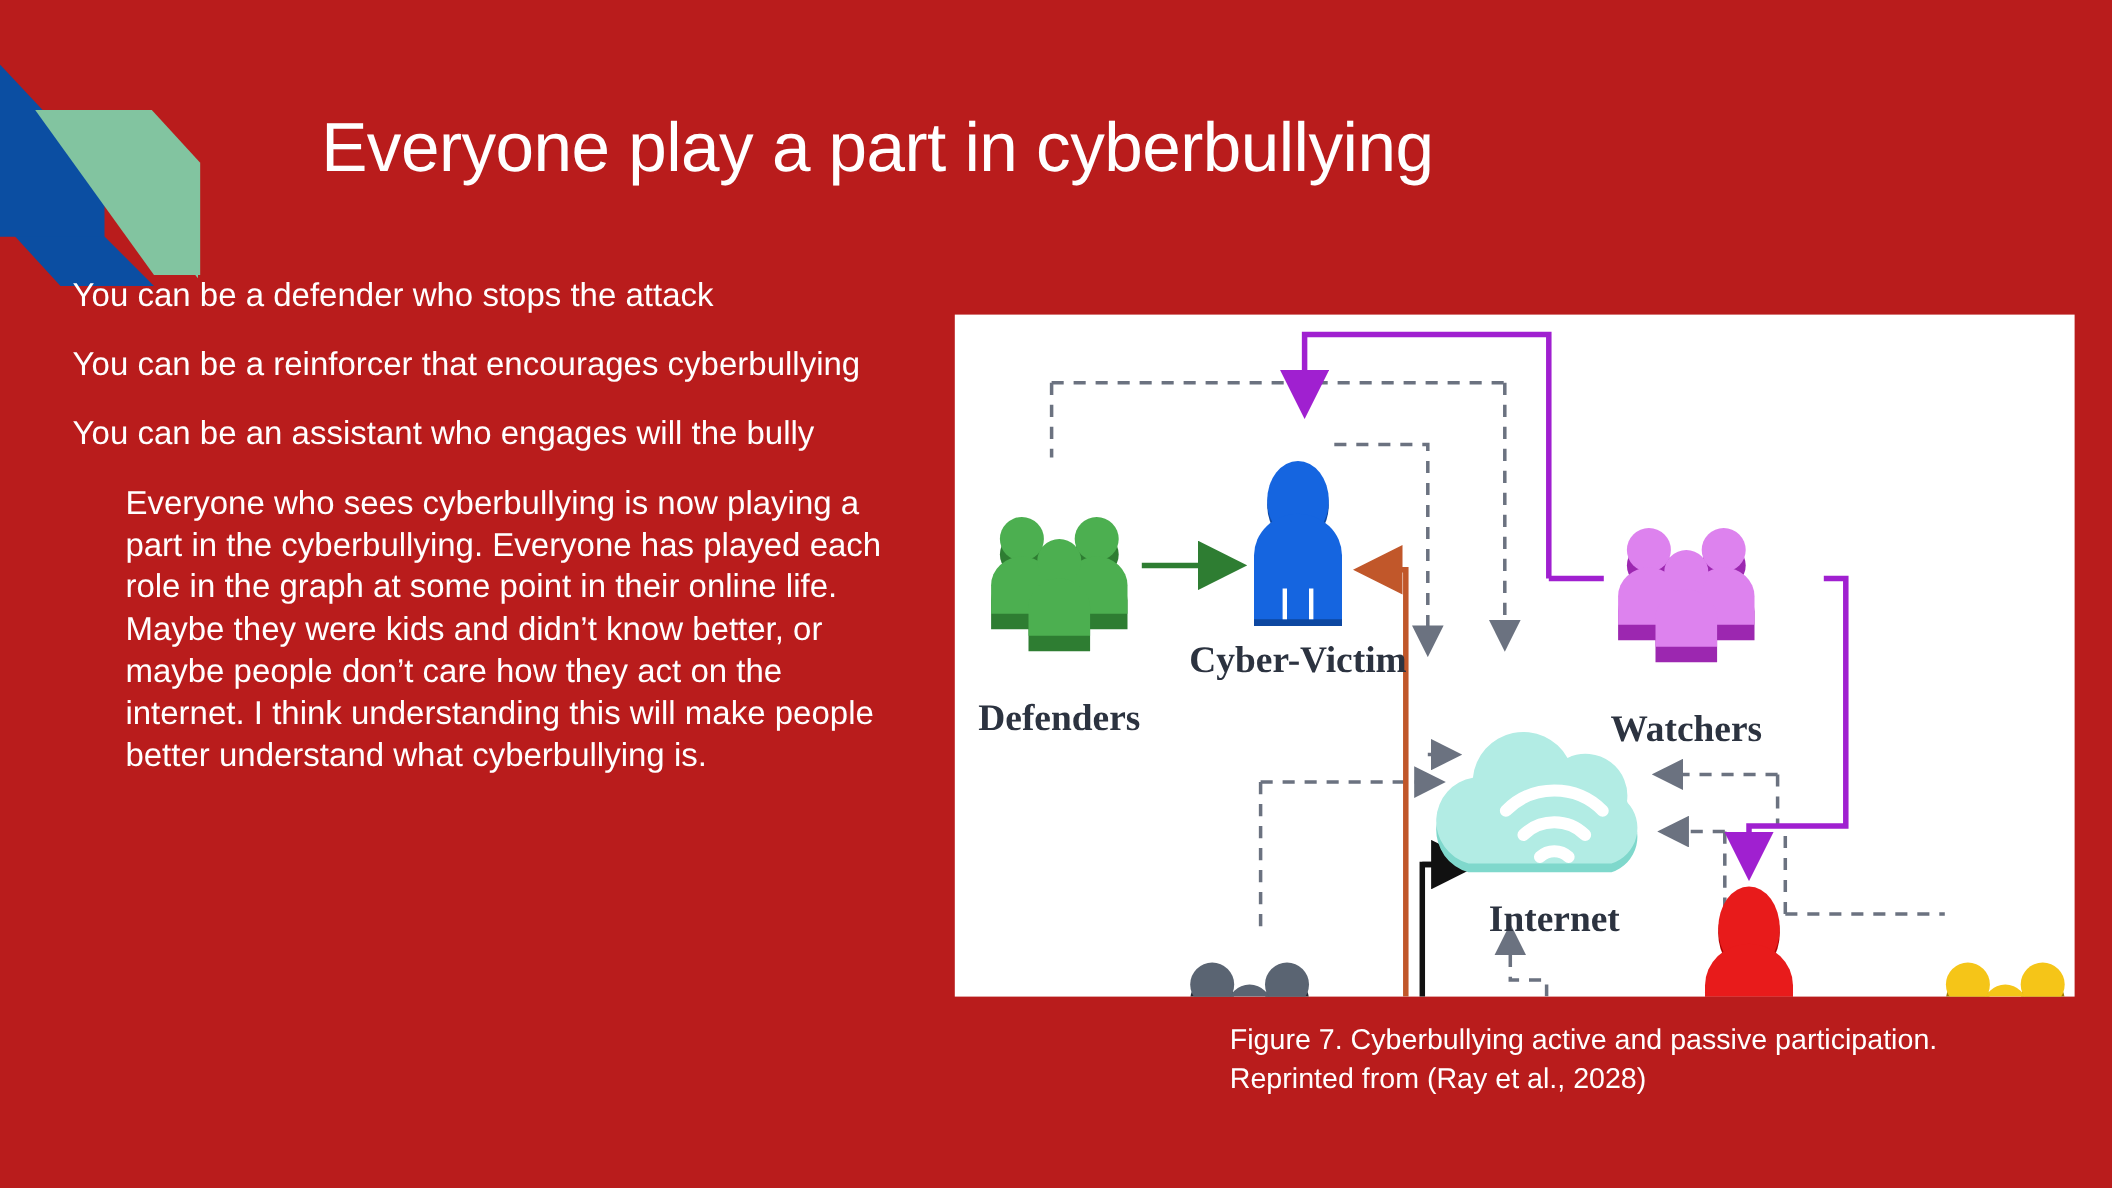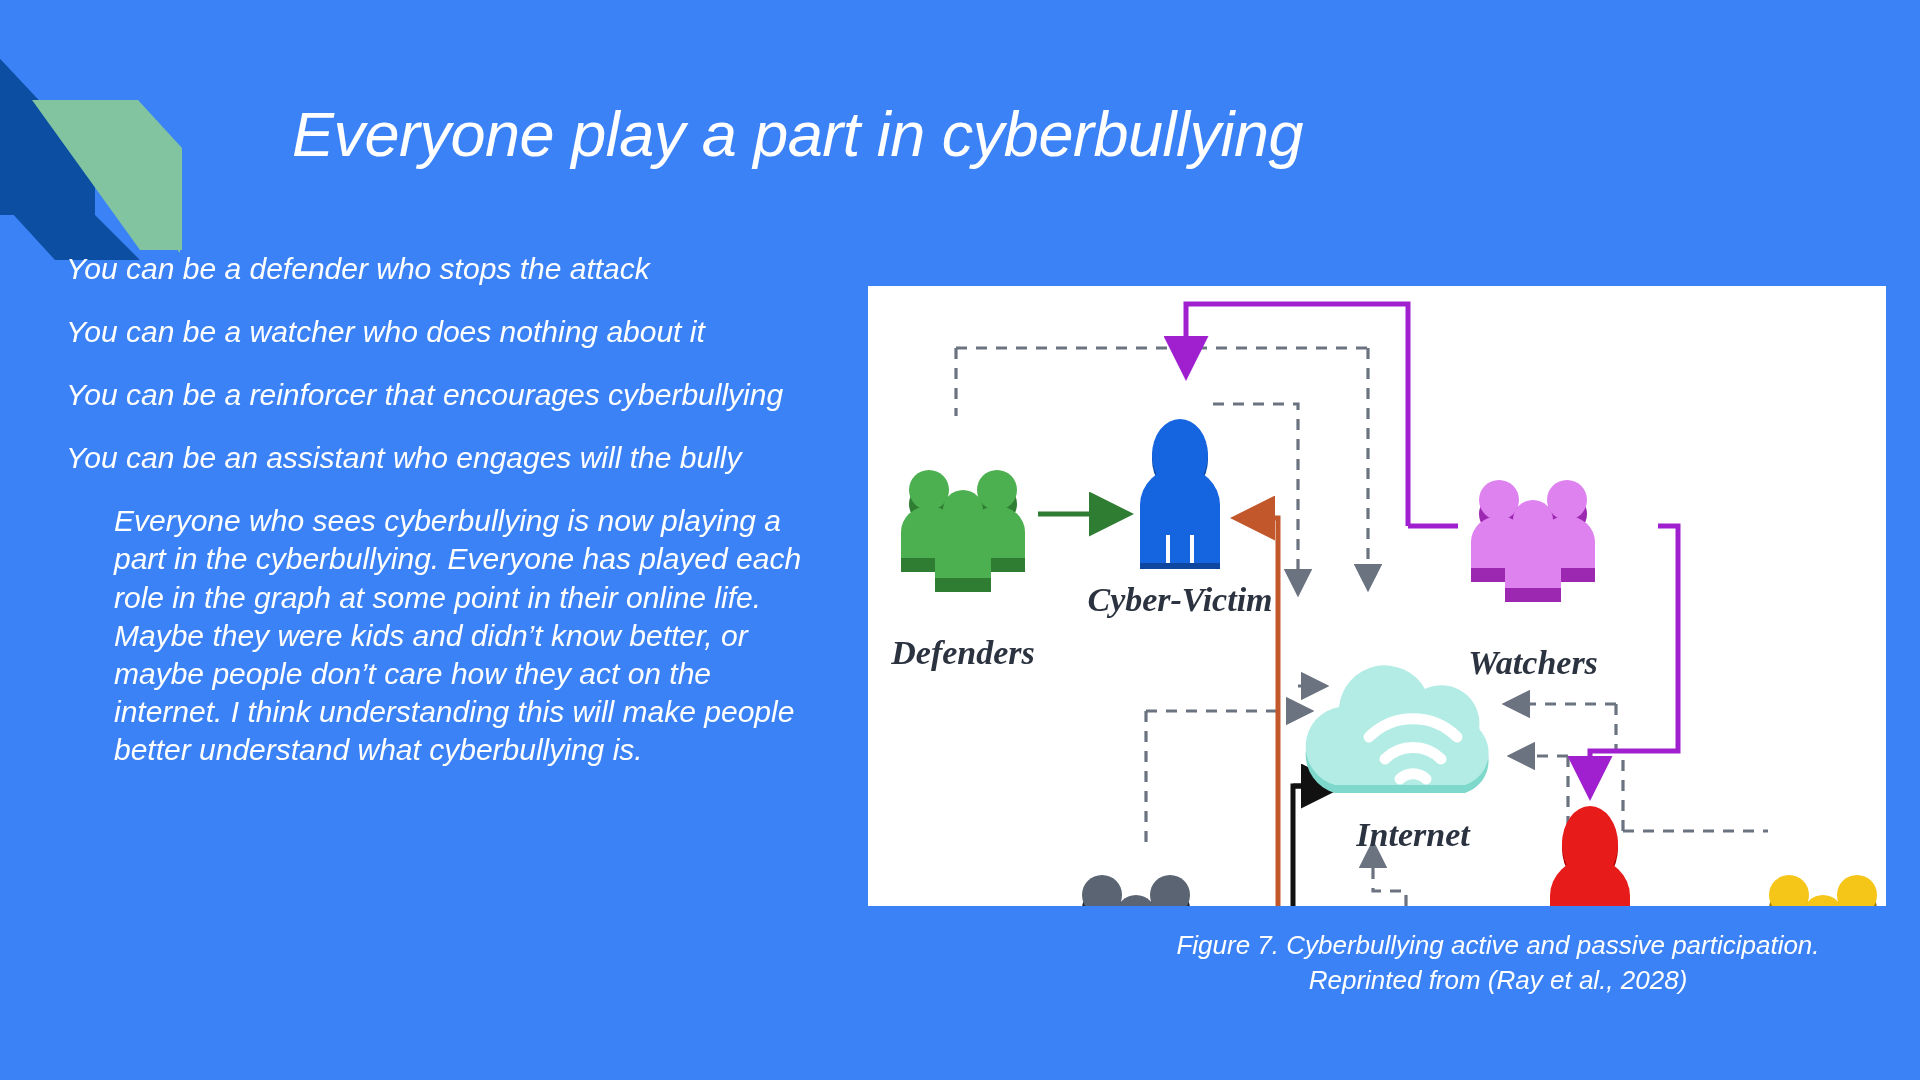--- a/index.html
+++ b/index.html
@@ -1,21 +1,21 @@
 <!DOCTYPE html>
 <html><head>
 <meta charset="utf-8">
 <style>
   * { margin:0; padding:0; box-sizing:border-box; }
   html,body{
     width:1920px; height:1080px; overflow:hidden;
     background:#1b2230;
     font-family:"Liberation Sans", sans-serif;
   }
-  #slide{ position:relative; width:1920px; height:1080px; background:#3b82f6;font-style:italic; }
+  #slide{ position:relative; width:1920px; height:1080px; background:#b91c1c; }
 
   
   .deco { position:absolute; top:0; left:0; width:320px; height:260px; pointer-events:none; }
 
   
   #title{
     position:absolute; left:292px; top:100px; width:1300px;
     color:#ffffff;
     font-size:63px; font-weight:300; line-height:1.1;
     letter-spacing:-0.5px;
@@ -40,42 +40,41 @@
     position:absolute; left:868px; top:286px;
     width:1018px; height:620px;
     background:#ffffff;
   }
   #figure-svg{ display:block; width:100%; height:100%; }
 
   #caption{
     position:absolute; left:1118px; top:928px; width:760px;
     color:#ffffff; font-size:26px; line-height:1.33;
   }
-  .cap-line{ display:block;text-align:center; }
+  .cap-line{ display:block; }
 </style>
 </head>
 <body>
 
 <div id="slide">
 
   <svg class="deco" viewBox="0 0 320 260">
     <polygon points="0,55 0,200 55,260 140,260 -5,115" fill="#0b4ea2"></polygon>
     <polygon points="58,103 135,103 180,150 180,253 58,108" fill="#82c4a0"></polygon>
   </svg>
   <svg class="deco" viewBox="0 0 320 260" style="overflow:visible">
     <polygon points="-10,48 -10,215 58,215 -10,48" fill="#0b4ea2"></polygon>
     <polygon points="-10,48 95,160 95,215 -10,215" fill="#0b4ea2"></polygon>
     <polygon points="32,100 138,100 182,148 182,250 140,250 32,100" fill="#82c4a0"></polygon>
   </svg>
 
   <h1 id="title">Everyone play a part in cyberbullying</h1>
 
   <div id="body-col">
     <p class="para">You can be a defender who stops the attack</p>
-    <p class="para">You can be a watcher who does nothing about it</p>
     <p class="para">You can be a reinforcer that encourages cyberbullying</p>
     <p class="para">You can be an assistant who engages will the bully</p>
     <p class="para">Everyone who sees cyberbullying is now playing a part in the cyberbullying. Everyone has played each role in the graph at some point in their online life. Maybe they were kids and didn’t know better, or maybe people don’t care how they act on the internet. I think understanding this will make people better understand what cyberbullying is.</p>
   </div>
 
   <div id="figure-panel">
     <svg id="figure-svg" viewBox="0 0 1018 620">
       <defs>
         <marker id="ah-green" markerWidth="9" markerHeight="9" refX="7" refY="4.5" orient="auto">
           <path d="M0,0 L9,4.5 L0,9 z" fill="#2e7d32"></path>

